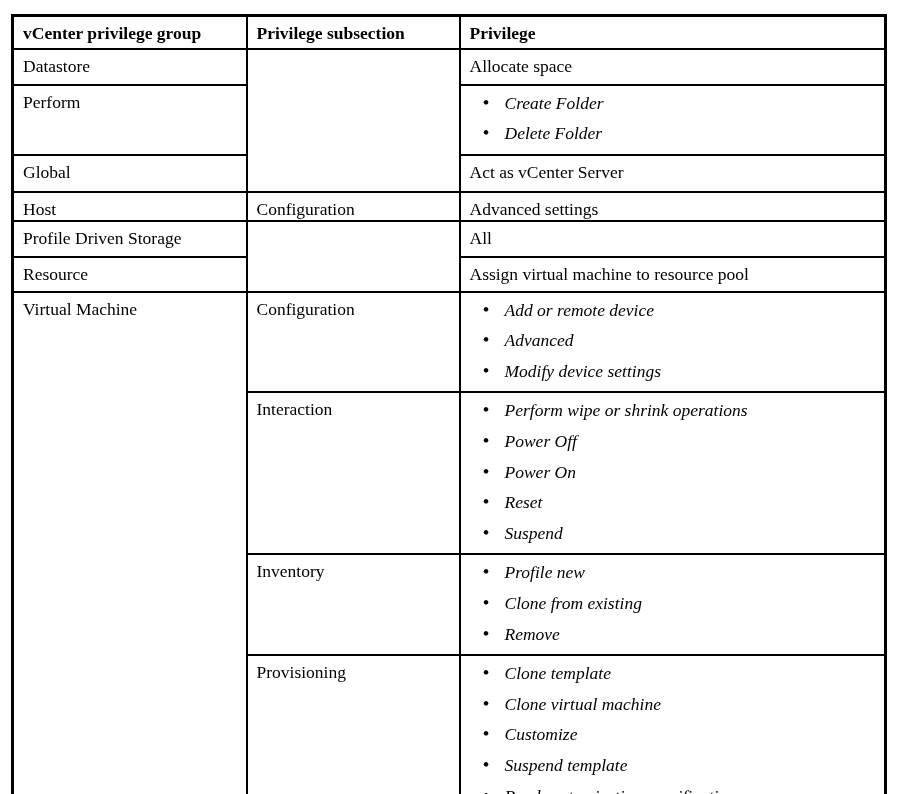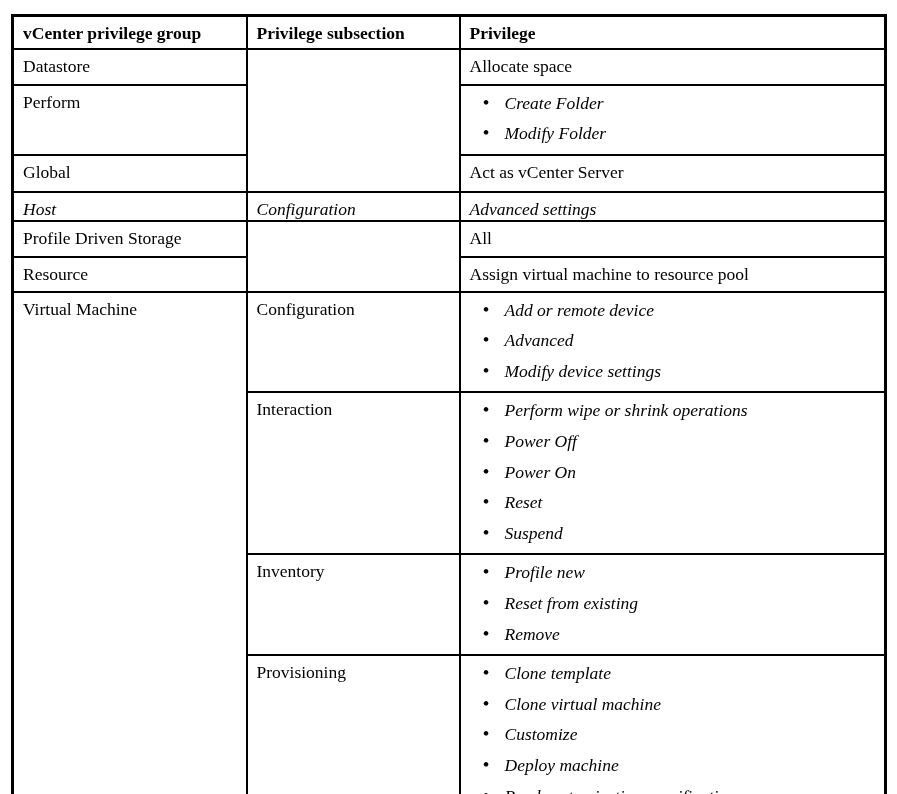--- a/index.html
+++ b/index.html
@@ -36,21 +36,21 @@
     font-size: 17.5px;
     line-height: 21px;
     font-weight: normal;
     overflow: hidden;
   }
   th { font-weight: bold; }
   tr.rh { height: 33px; padding-left: 24px; }
   tr.r0 { height: 36px; }
   tr.r1 { height: 62px; }
   tr.r2 { height: 37px; font-family: Liberation Serif, serif; }
-  tr.r3 { height: 24px; font-style: italic; }
+  tr.r3 { height: 24px; }
   tr.r4 { height: 36px; padding-left: 8px; }
   tr.r5 { height: 35px; }
   tr.r6 { height: 95px; }
   tr.r7 { height: 154px; border-radius: 15px; }
   tr.r8 { height: 92px; }
   tr.r9 { height: 151px; }
   ul.bullets {
     margin: 1px 0 0 0;
     padding: 0 0 0 13px;
     list-style: none;
@@ -91,21 +91,21 @@
       <tr class="r0">
         <td>Datastore</td>
         <td rowspan="3"></td>
         <td>Allocate space</td>
       </tr>
       <tr class="r1">
         <td>Perform</td>
         <td>
           <ul class="bullets">
             <li>Create Folder</li>
-            <li>Modify Folder</li>
+            <li>Delete Folder</li>
           </ul>
         </td>
       </tr>
       <tr class="r2">
         <td>Global</td>
         <td>Act as vCenter Server</td>
       </tr>
       <tr class="r3">
         <td>Host</td>
         <td>Configuration</td>
@@ -141,32 +141,32 @@
             <li>Reset</li>
             <li>Suspend</li>
           </ul>
         </td>
       </tr>
       <tr class="r8">
         <td>Inventory</td>
         <td>
           <ul class="bullets">
             <li>Profile new</li>
-            <li>Reset from existing</li>
+            <li>Clone from existing</li>
             <li>Remove</li>
           </ul>
         </td>
       </tr>
       <tr class="r9">
         <td>Provisioning</td>
         <td>
           <ul class="bullets">
             <li>Clone template</li>
             <li>Clone virtual machine</li>
             <li>Customize</li>
-            <li>Deploy machine</li>
+            <li>Suspend template</li>
             <li>Read customization specifications</li>
           </ul>
         </td>
       </tr>
     </tbody>
   </table>
 </div>
 
 </body></html>

